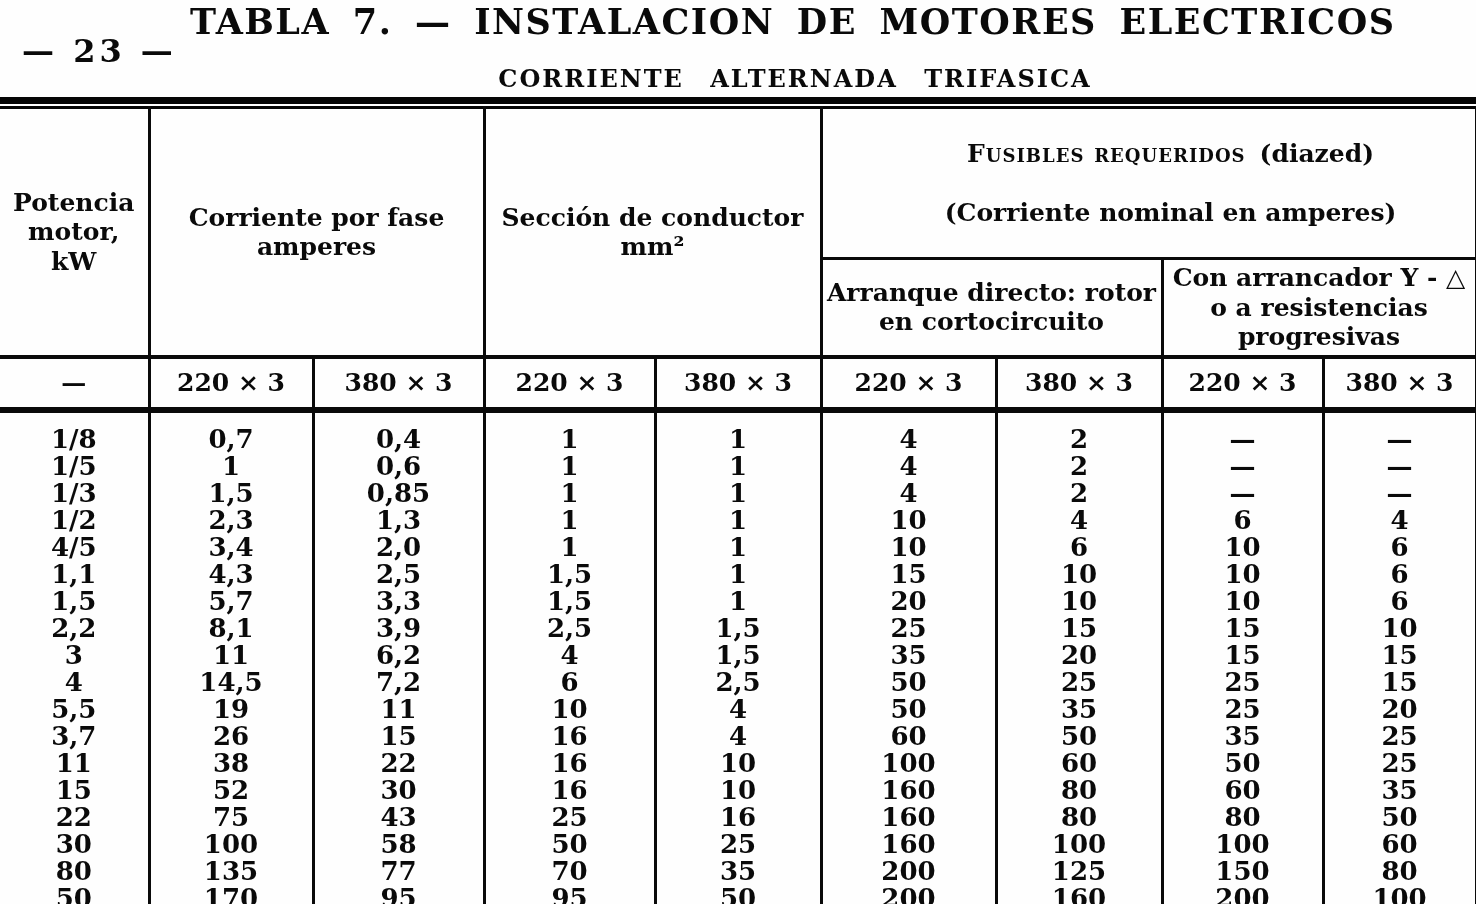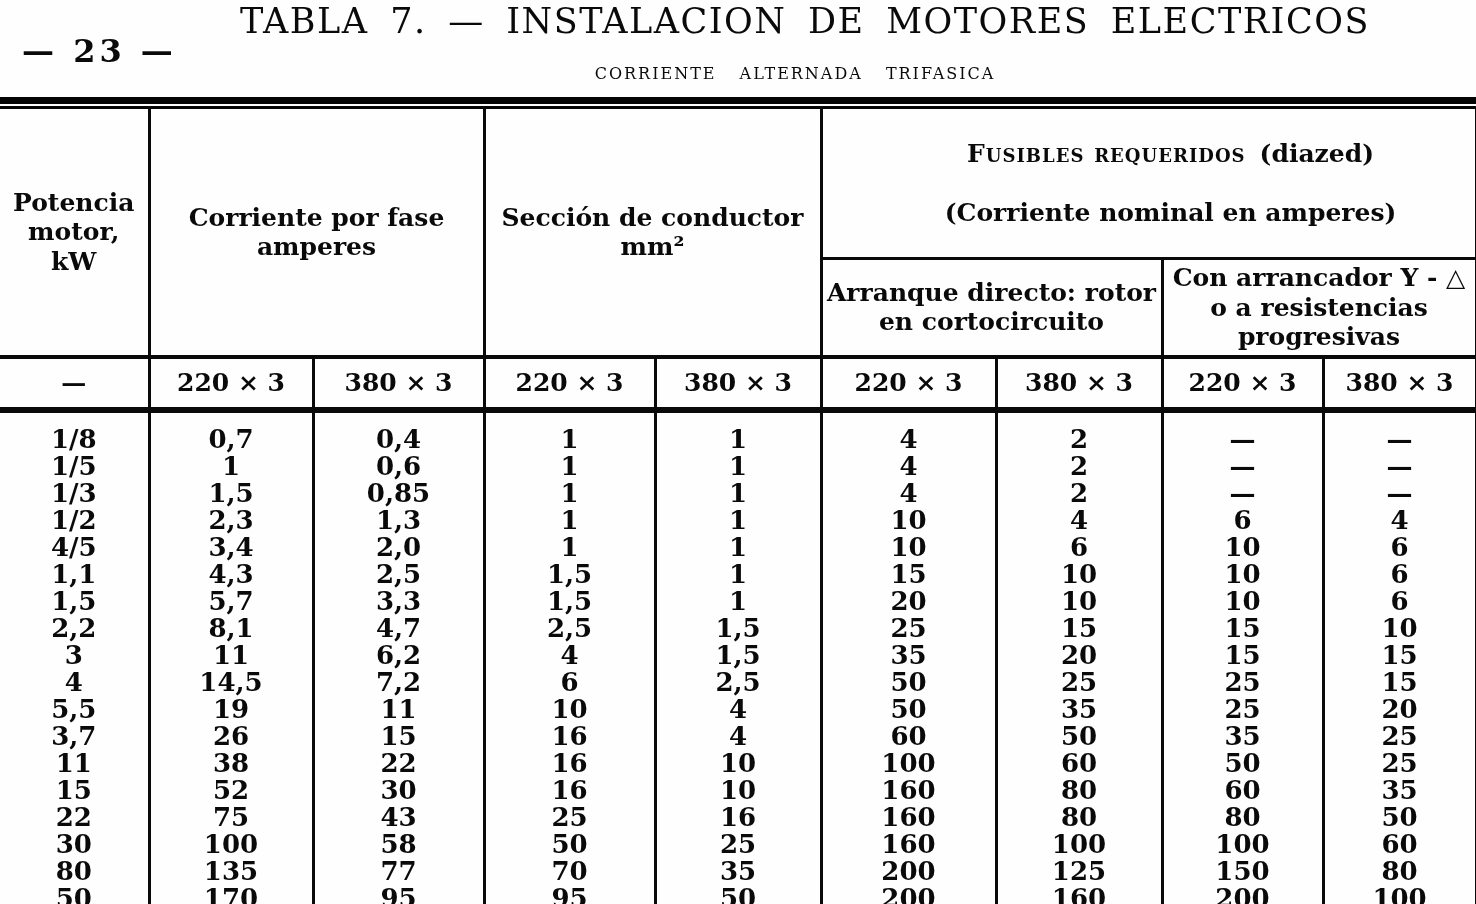--- a/index.html
+++ b/index.html
@@ -14,29 +14,29 @@
   }
 
   
   .page-number {
     position: absolute; top: 32px; left: 22px;
     font-size: 32px; font-weight: bold; letter-spacing: 4px;
     white-space: nowrap;
   }
   .doc-title {
     position: absolute; top: 1px; left: 190px; width: 1230px;
-    text-align: center;
-    font-size: 35px; font-weight: normal;
+    text-align: left;
+    font-size: 35px; font-weight: bold;
     letter-spacing: 1.5px; word-spacing: 9px;
     white-space: nowrap;
   }
   .doc-subtitle {
     position: absolute; top: 64px; left: 190px; width: 1210px;
     text-align: center;
-    font-size: 16px; font-weight: normal;
+    font-size: 24px; font-weight: bold;
     letter-spacing: 2px; word-spacing: 16px;
     white-space: nowrap;
   }
 
   
   .table-area {
     position: absolute; top: 97px; left: 0; width: 1476px;
     border-top: 7px solid #050505;
     padding-top: 2px;
   }
@@ -204,21 +204,21 @@
           <td>1,5</td>
           <td>1</td>
           <td>20</td>
           <td>10</td>
           <td>10</td>
           <td>6</td>
         </tr>
         <tr>
           <td class="no-left">2,2</td>
           <td>8,1</td>
-          <td>4,7</td>
+          <td>3,9</td>
           <td>2,5</td>
           <td>1,5</td>
           <td>25</td>
           <td>15</td>
           <td>15</td>
           <td>10</td>
         </tr>
         <tr>
           <td class="no-left">3</td>
           <td>11</td>

